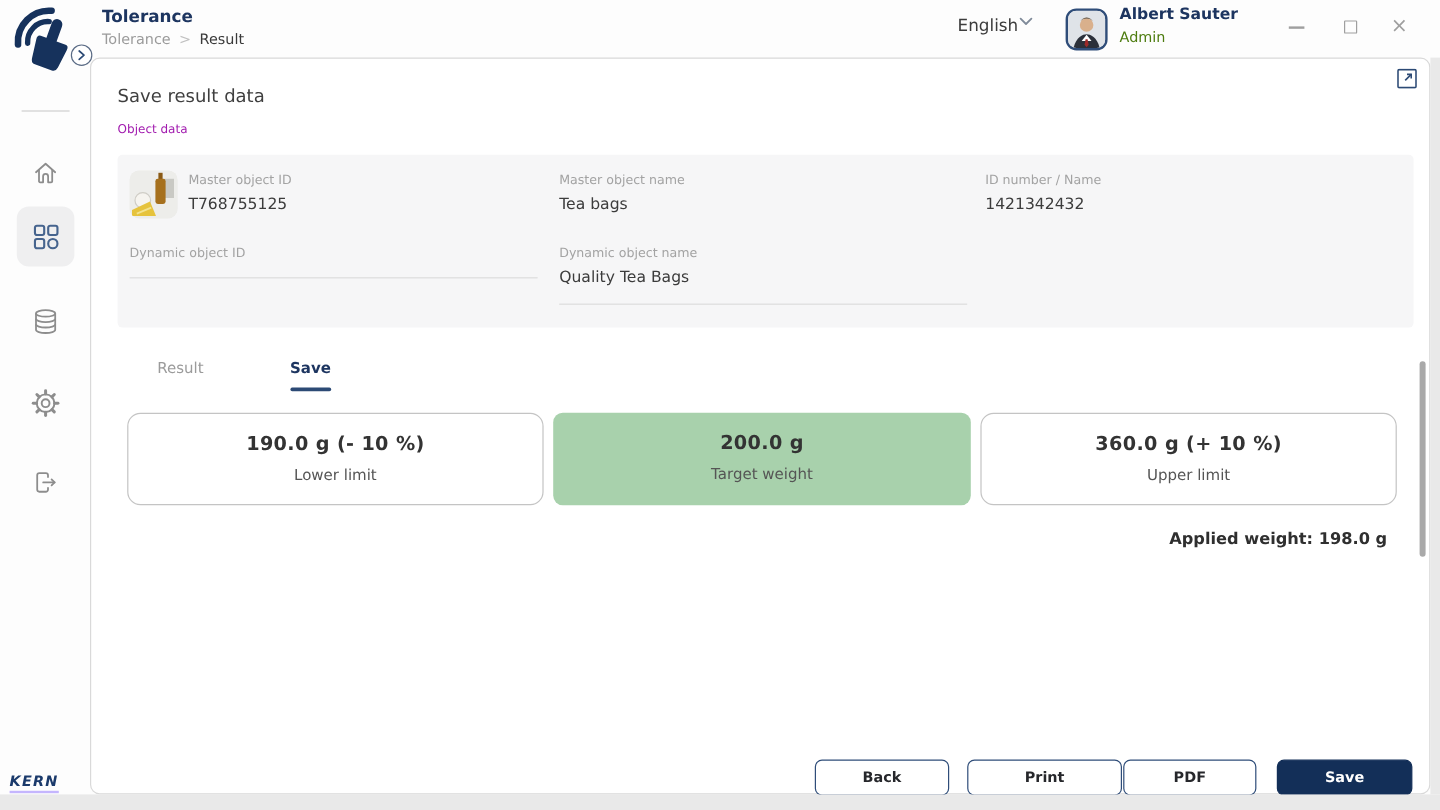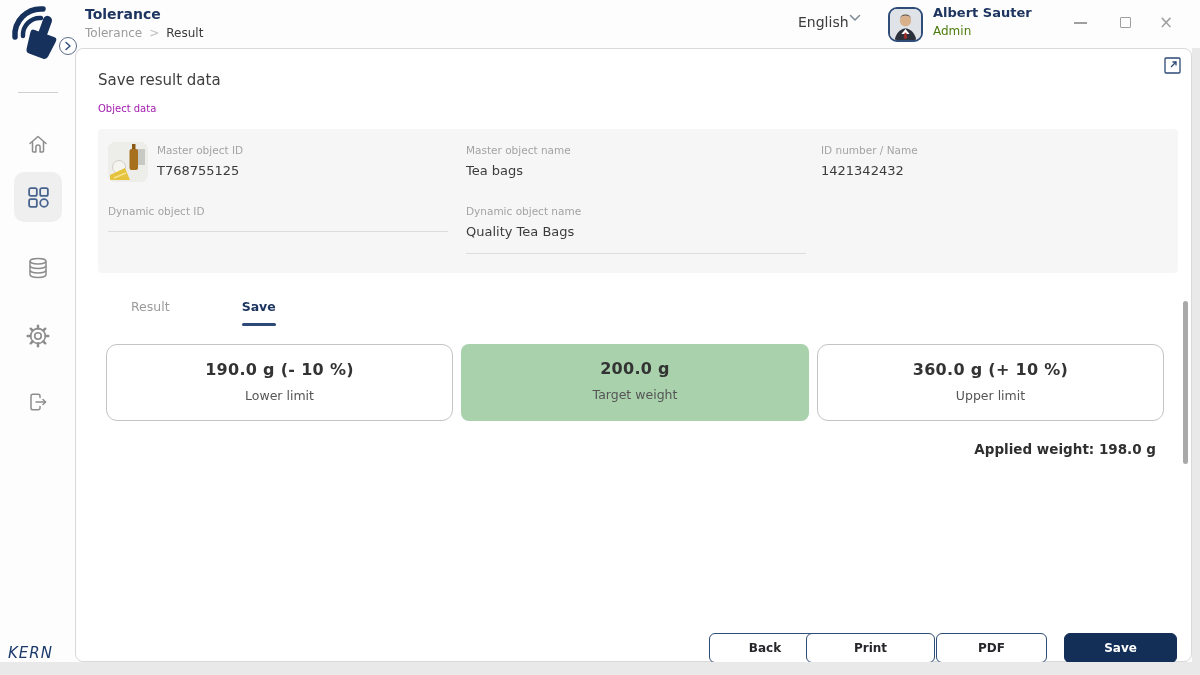--- a/index.html
+++ b/index.html
@@ -19,21 +19,21 @@
   .user-role { position:absolute; left:933px; top:24px; font-size:12px; color:#4d7c0f; }
   .win-min { position:absolute; left:1074px; top:22px; width:13px; height:2px; background:#9f9f9f; }
   .win-max { position:absolute; left:1120px; top:17px; width:11px; height:11px; border:1.5px solid #9f9f9f; border-radius:1px; }
   .win-close { position:absolute; left:1159px; top:11px; font-size:17px; color:#9f9f9f; line-height:1.3; }
   
   .logo { position:absolute; left:8px; top:3px; }
   .sb-toggle { position:absolute; left:59px; top:37px; width:18px; height:18px; border:1px solid #5a6b85; border-radius:50%; background:#fff; z-index:5; display:flex; align-items:center; justify-content:center; }
   .sb-divider { position:absolute; left:18px; top:92px; width:40px; height:1px; background:#cfcfcf; }
   .nav-item { position:absolute; left:14px; width:48px; height:44px; display:flex; align-items:center; justify-content:center; cursor:pointer; }
   .nav-item.active { background:#efeff0; border-radius:10px; height:50px; }
-  .kern { position:absolute; left:8px; top:644px; font-size:15px; font-weight:400; font-style:italic; color:#1b3a6b; letter-spacing:1px; border-bottom:5px solid #c4b5fd; padding-bottom:1px; }
+  .kern { position:absolute; left:8px; top:644px; font-size:12px; font-weight:700; font-style:italic; color:#1b3a6b; letter-spacing:1px; border-bottom:2px solid #c4b5fd; padding-bottom:1px; }
   
   .card { position:absolute; left:75px; top:48px; width:1117px; height:614px; background:#fff; border:1px solid #d9d9d9; border-radius:8px; }
   .right-sliver { position:absolute; left:1192px; top:48px; width:8px; height:614px; background:#e9e9e9; }
   .bottom-strip { position:absolute; left:0; top:662px; width:1200px; height:13px; background:#e9e9e9; }
   .expand-btn { position:absolute; right:9px; top:8px; width:18px; height:18px; cursor:pointer; }
   .scroll-thumb { position:absolute; right:3px; top:252px; width:5px; height:163px; background:#a9a9a9; border-radius:3px; }
   .page-heading { position:absolute; left:22px; top:22px; font-size:15px; color:#3f3f3f; }
   .section-heading { position:absolute; left:22px; top:54px; font-size:10px; font-weight:normal; color:#a21caf; }
   
   .panel { position:absolute; left:22px; top:80px; width:1080px; height:144px; background:#f6f6f7; border-radius:4px; }
@@ -221,21 +221,21 @@
       <div class="lc-value">200.0 g</div>
       <div class="lc-label">Target weight</div>
     </div>
     <div class="limit-card" style="left:741px; width:347px;">
       <div class="lc-value">360.0 g (+ 10 %)</div>
       <div class="lc-label">Upper limit</div>
     </div>
 
     <div class="applied">Applied weight: 198.0 g</div>
 
-    <button class="btn outline" style="left:633px; width:112px;">Back</button>
+    <button class="btn outline" style="left:603px; width:112px;">Back</button>
     <button class="btn outline" style="left:730px; width:129px;">Print</button>
     <button class="btn primary" style="left:988px; width:113px;">Save</button>
     <button class="btn outline" style="left:860px; width:111px;">PDF</button>
 
     <div class="scroll-thumb"></div>
   </div>
 
   <div class="right-sliver"></div>
   <div class="bottom-strip"></div>
 

